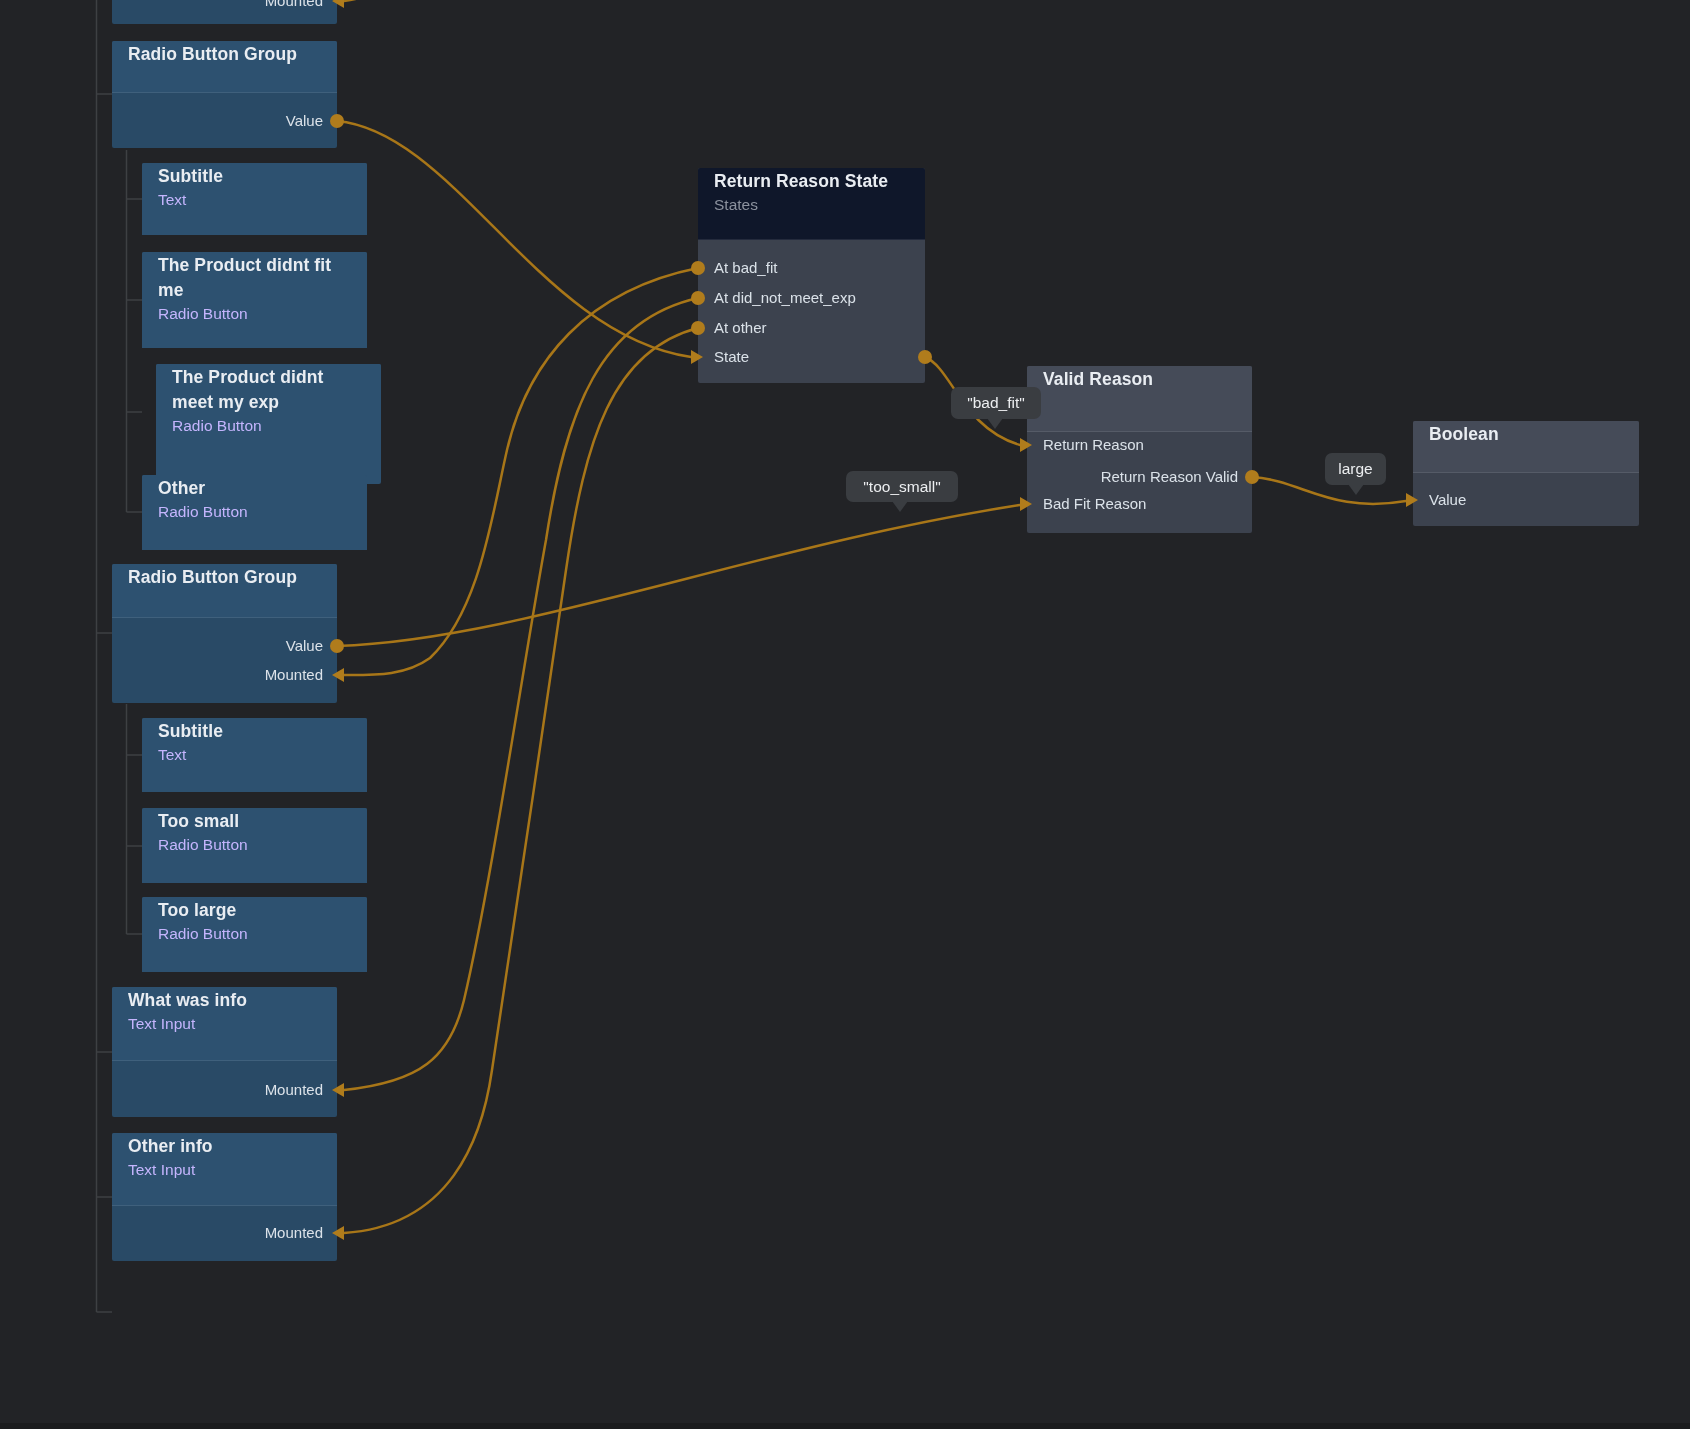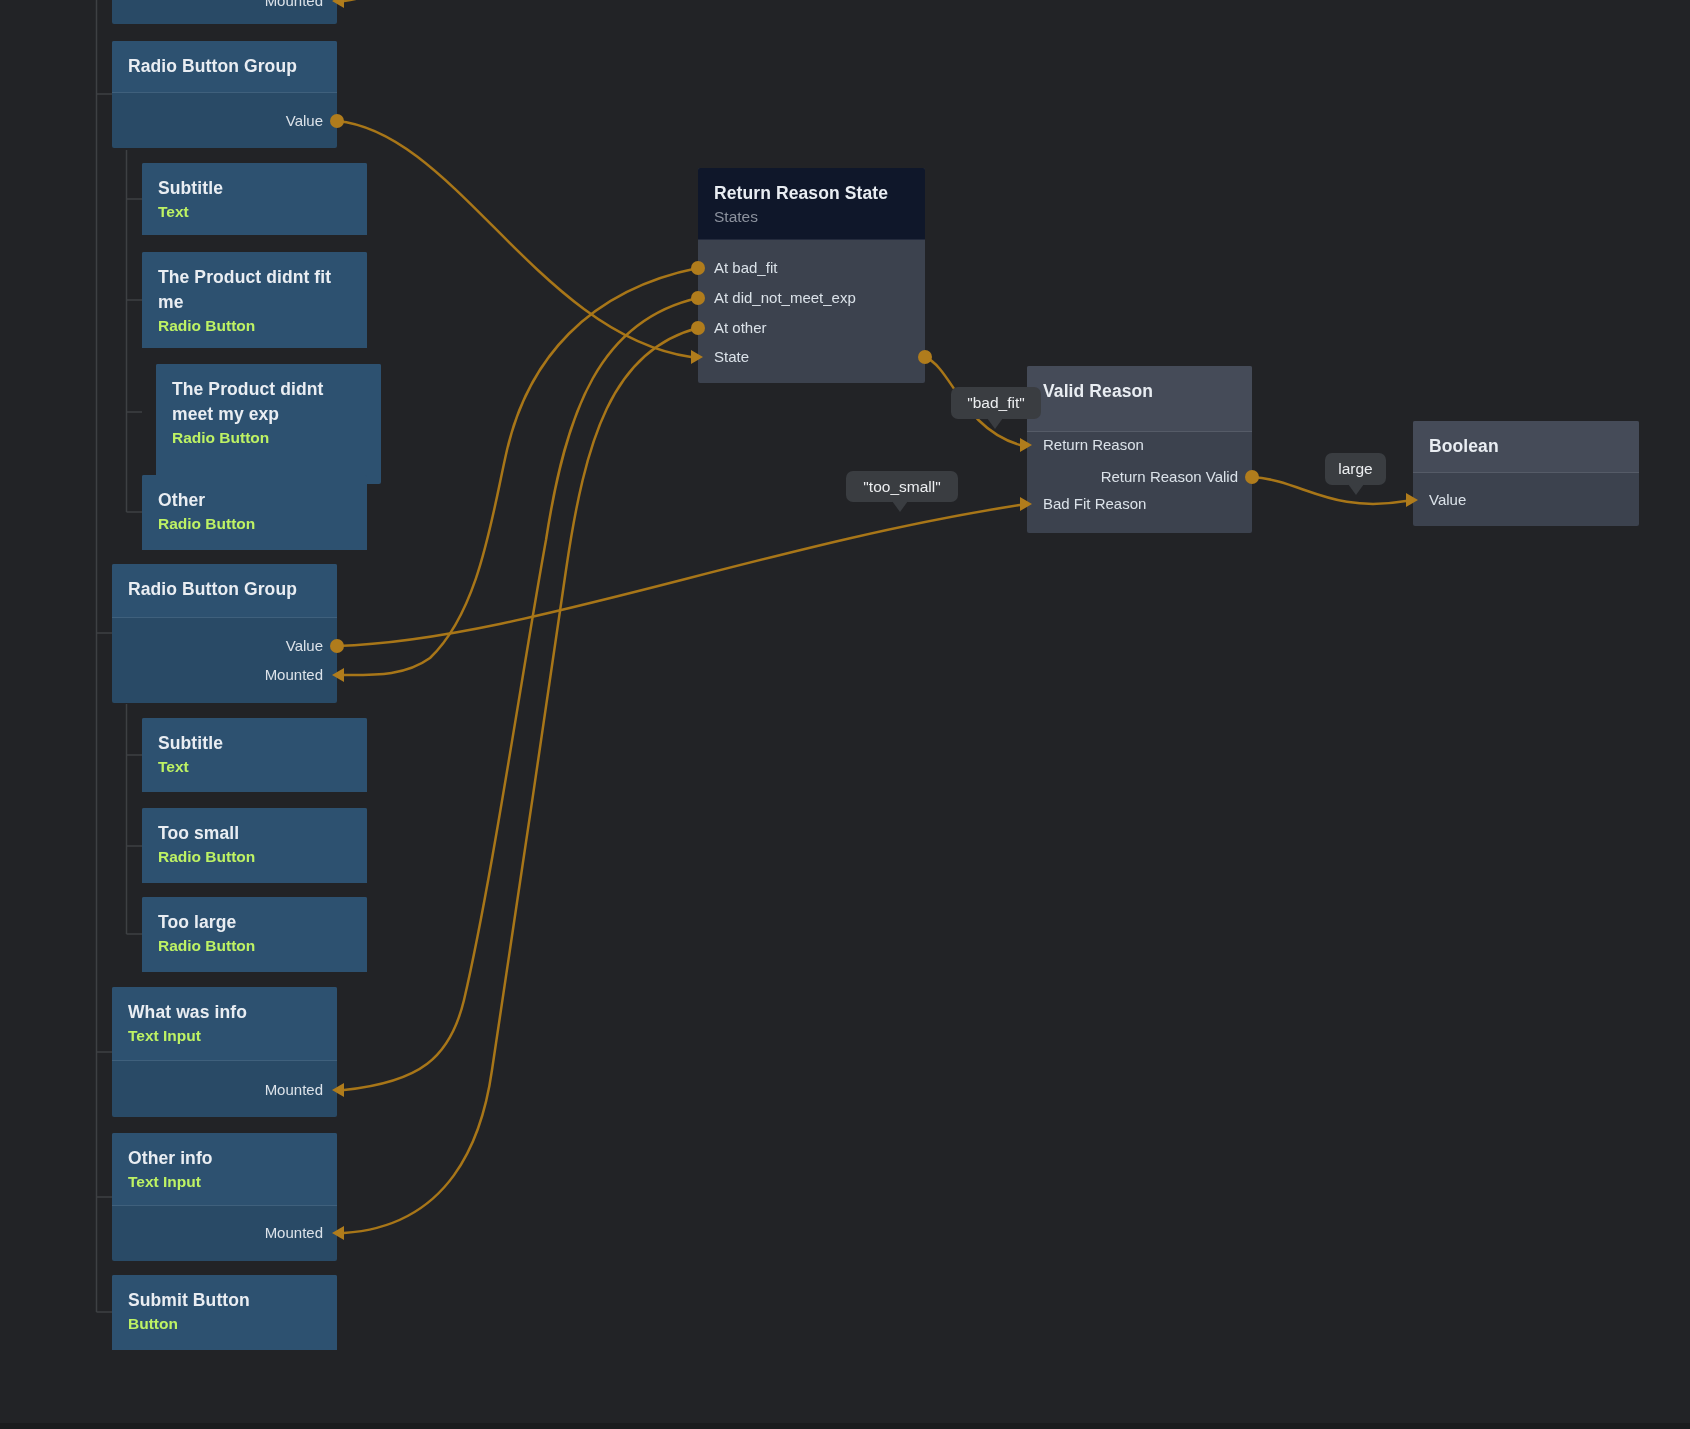--- a/index.html
+++ b/index.html
@@ -1,22 +1,22 @@
 <!DOCTYPE html>
 <html><head>
 <meta charset="utf-8">
 <style>
   html,body{margin:0;padding:0;background:#212225;overflow:hidden;}
   #canvas{position:relative;overflow:hidden;font-family:"Liberation Sans","DejaVu Sans",sans-serif;}
   svg.layer{position:absolute;left:0;top:0;z-index:1;}
   .node{position:absolute;box-sizing:border-box;z-index:2;border-radius:2px;}
-  .node .hdr{box-sizing:border-box;overflow:hidden;padding:13px 16px 0 16px;border-radius:2px 2px 0 0;}
+  .node .hdr{box-sizing:border-box;overflow:hidden;padding:1px 16px 0 16px;border-radius:2px 2px 0 0;}
   .node .title{font-size:17.5px;font-weight:600;color:#e9edf2;line-height:25px;white-space:pre-line;letter-spacing:.1px;}
   .node .subtitle{font-size:15.5px;font-weight:400;line-height:22px;}
-  .node.component .subtitle{color:#bef264;font-weight:bold;}
+  .node.component .subtitle{color:#c4b5fd;}
   .node.logic .subtitle{color:#8c929e;}
   .port-label{position:absolute;height:22px;line-height:22px;font-size:15px;color:#dbe2e9;white-space:nowrap;z-index:3;}
   .marker{position:absolute;z-index:4;}
   .marker.dot{width:14px;height:14px;border-radius:50%;}
   .marker.arrow-left{width:0;height:0;border-top:7px solid transparent;border-bottom:7px solid transparent;}
   .marker.arrow-right{width:0;height:0;border-top:7px solid transparent;border-bottom:7px solid transparent;}
   .pill{position:absolute;z-index:5;border-radius:7px;display:flex;align-items:center;justify-content:center;font-size:15.5px;}
   .pill .tail{position:absolute;width:0;height:0;border-left:8px solid transparent;border-right:8px solid transparent;}
   #bottom-strip{position:absolute;left:0;z-index:6;}
 </style>
@@ -122,26 +122,20 @@
       <div class="marker arrow-right" style="top: 96px; right: -7px; border-right: 12px solid rgb(176, 124, 28);"></div>
     </div>
     <div class="node component" style="left: 112px; top: 1133px; width: 225px; height: 128px; background: rgb(41, 74, 102);">
       <div class="hdr" style="height: 73px; background: rgb(45, 81, 112); border-bottom: 1px solid rgba(255, 255, 255, 0.09);">
         <div class="title">Other info</div>
         <div class="subtitle">Text Input</div>
       </div>
       <div class="port-label" style="top: 89px; right: 14px;">Mounted</div>
       <div class="marker arrow-right" style="top: 93px; right: -7px; border-right: 12px solid rgb(176, 124, 28);"></div>
     </div>
-    <div class="node component" style="left: 112px; top: 1275px; width: 225px; height: 75px; background: rgb(45, 81, 112);">
-      <div class="hdr" style="height: 75px; background: rgb(45, 81, 112);">
-        <div class="title">Submit Button</div>
-        <div class="subtitle">Button</div>
-      </div>
-    </div>
     <div class="node logic" style="left: 698px; top: 168px; width: 227px; height: 215px; background: rgb(60, 66, 78);">
       <div class="hdr" style="height: 72px; background: #0f172a; border-bottom: 1px solid rgba(255, 255, 255, 0.09);">
         <div class="title">Return Reason State</div>
         <div class="subtitle">States</div>
       </div>
       <div class="port-label" style="top: 89px; left: 16px;">At bad_fit</div>
       <div class="marker dot" style="background: rgb(176, 124, 28); top: 93px; left: -7px;"></div>
       <div class="port-label" style="top: 119px; left: 16px;">At did_not_meet_exp</div>
       <div class="marker dot" style="background: rgb(176, 124, 28); top: 123px; left: -7px;"></div>
       <div class="port-label" style="top: 149px; left: 16px;">At other</div>

